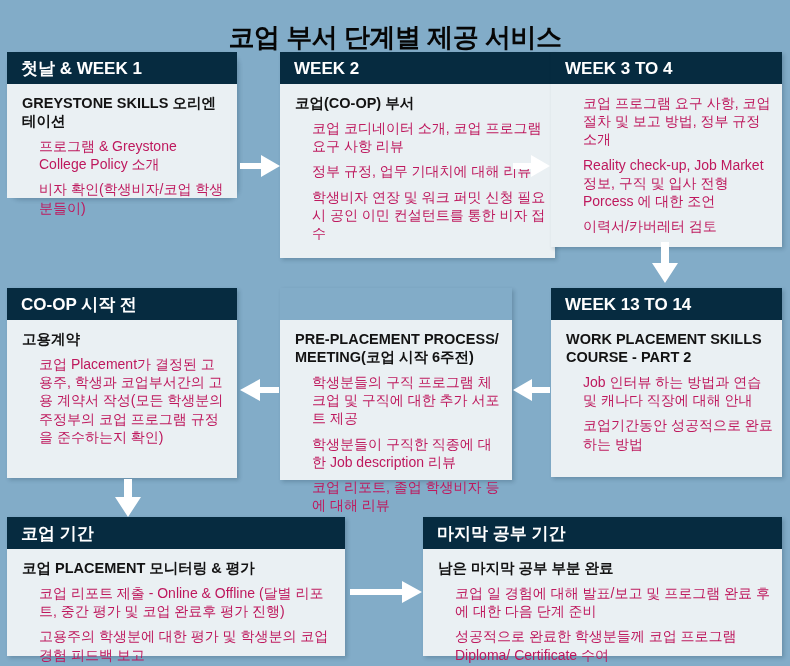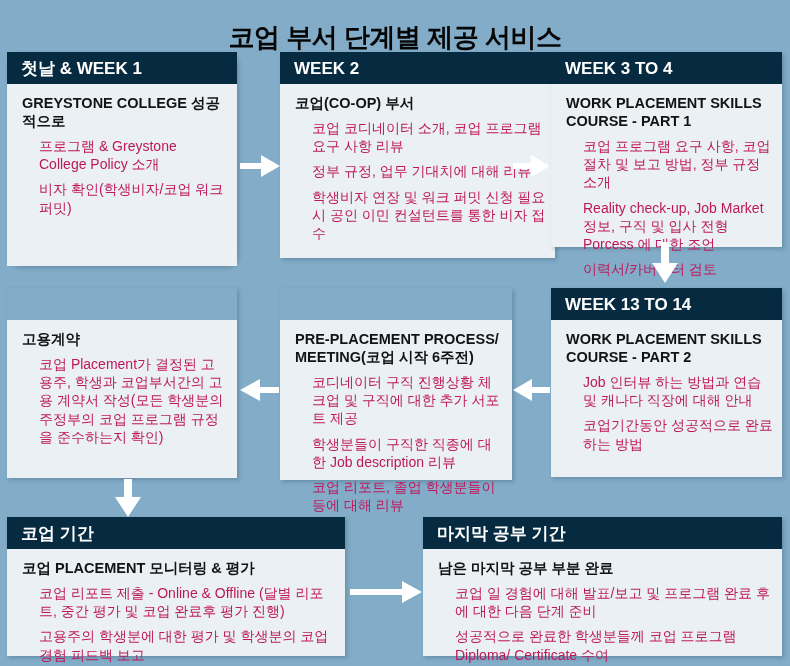--- a/index.html
+++ b/index.html
@@ -25,80 +25,80 @@
   }
   .subtitle {
     margin:1px 0 6px 0; font-size:14.5px; font-weight:700;
     color:#131313; line-height:1.24;
   }
   .item {
     margin:0 0 7px 0; padding-left:17px;
     font-size:14px; color:#be185d; line-height:1.3;
   }
   
-  .b1 { left:7px;  top:52px;  width:230px; height:214px;border-radius:12px; }
+  .b1 { left:7px;  top:52px;  width:230px; height:146px;border-radius:12px; }
   .b2 { left:280px; top:52px;  width:275px; height:206px; }
   .b3 { left:551px; top:52px;  width:231px; height:195px; }
   .b4 { left:7px;  top:288px; width:230px; height:190px; }
   .b5 { left:280px; top:288px; width:232px; height:192px; }
   .b6 { left:551px; top:288px; width:231px; height:189px; }
   .b7 { left:7px;  top:517px; width:338px; height:139px; }
   .b8 { left:423px; top:517px; width:359px; height:139px; }
   .arrow { position:absolute; }
   .arrow svg { display:block; }
 </style>
 </head>
 <body>
 
 <div class="canvas">
 
   <h1 class="title">코업 부서 단계별 제공 서비스</h1>
 
   <section class="box b1">
     <div class="box-header">첫날 &amp; WEEK 1</div>
     <div class="box-body">
-      <h3 class="subtitle">GREYSTONE COLLEGE 성공적으로</h3>
+      <h3 class="subtitle">GREYSTONE SKILLS 오리엔테이션</h3>
       <p class="item">프로그램 &amp; Greystone College Policy 소개</p>
-      <p class="item">비자 확인(학생비자/코업 워크퍼밋)</p>
+      <p class="item">비자 확인(학생비자/코업 학생분들이)</p>
     </div>
   </section>
 
   <section class="box b2">
     <div class="box-header">WEEK 2</div>
     <div class="box-body">
       <h3 class="subtitle">코업(CO-OP) 부서</h3>
       <p class="item">코업 코디네이터 소개, 코업 프로그램 요구 사항 리뷰</p>
       <p class="item">정부 규정, 업무 기대치에 대해 리뷰</p>
       <p class="item">학생비자 연장 및 워크 퍼밋 신청 필요시 공인 이민 컨설턴트를 통한 비자 접수</p>
     </div>
   </section>
 
   <section class="box b3">
     <div class="box-header">WEEK 3 TO 4</div>
     <div class="box-body">
-      <h3 class="subtitle">WORK PLACEMENT SKILLS COURSE - PART 1</h3>
       <p class="item">코업 프로그램 요구 사항, 코업 절차 및 보고 방법, 정부 규정 소개</p>
       <p class="item">Reality check-up, Job Market 정보, 구직 및 입사 전형 Porcess 에 대한 조언</p>
       <p class="item">이력서/카버레터 검토</p>
     </div>
   </section>
 
   <section class="box b4">
+    <div class="box-header">CO-OP 시작 전</div>
     <div class="box-body">
       <h3 class="subtitle">고용계약</h3>
       <p class="item">코업 Placement가 결정된 고용주, 학생과 코업부서간의 고용 계약서 작성(모든 학생분의 주정부의 코업 프로그램 규정을 준수하는지 확인)</p>
     </div>
   </section>
 
   <section class="box b5">
     <div class="box-body">
       <h3 class="subtitle">PRE-PLACEMENT PROCESS/ MEETING(코업 시작 6주전)</h3>
-      <p class="item">코디네이터 구직 진행상황 체크업 및 구직에 대한 추가 서포트 제공</p>
+      <p class="item">학생분들의 구직 프로그램 체크업 및 구직에 대한 추가 서포트 제공</p>
       <p class="item">학생분들이 구직한 직종에 대한 Job description 리뷰</p>
-      <p class="item">코업 리포트, 졸업 학생분들이 등에 대해 리뷰</p>
+      <p class="item">코업 리포트, 졸업 학생비자 등에 대해 리뷰</p>
     </div>
   </section>
 
   <section class="box b6">
     <div class="box-header">WEEK 13 TO 14</div>
     <div class="box-body">
       <h3 class="subtitle">WORK PLACEMENT SKILLS COURSE - PART 2</h3>
       <p class="item">Job 인터뷰 하는 방법과 연습 및 캐나다 직장에 대해 안내</p>
       <p class="item">코업기간동안 성공적으로 완료하는 방법</p>
     </div>

